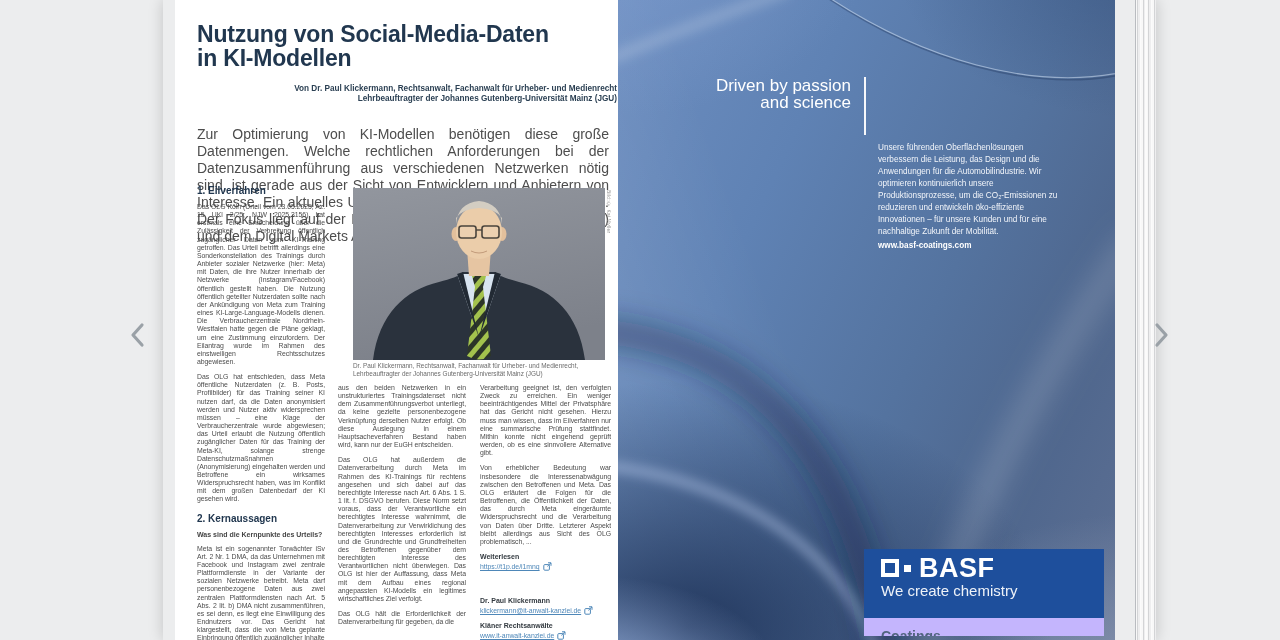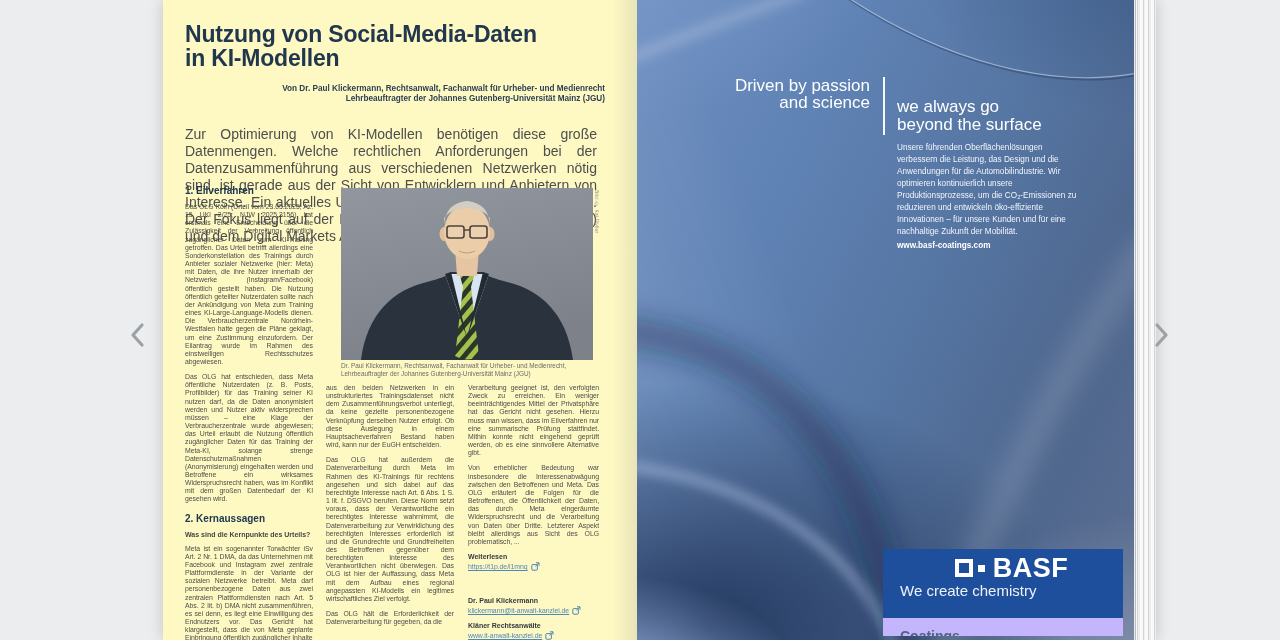--- a/index.html
+++ b/index.html
@@ -10,24 +10,24 @@
 
   
   .nav { position:absolute; background:none; border:none; padding:0; cursor:pointer; }
   .nav.prev { left:129px; top:322px; }
   .nav.next { left:1152px; top:322px; }
 
   
   .spread { position:absolute; left:163px; top:0; width:993px; height:640px;
             box-shadow:0 0 14px rgba(0,0,0,0.18); }
   .page { position:absolute; top:0; height:640px; overflow:hidden; }
-  .page.left { left:0; width:475px; background:#fef9c3; }
+  .page.left { left:12px; width:475px; background:#ffffff; }
   .page.left::after { content:""; position:absolute; top:0; right:0; width:26px; height:100%;
             background:linear-gradient(to right, rgba(90,95,105,0) 0%, rgba(90,95,105,0.14) 100%); }
-  .page.right { left:474px; width:497px; }
+  .page.right { left:455px; width:497px; }
   .stack-edge { position:absolute; left:972px; top:0; width:21px; height:640px;
             background:repeating-linear-gradient(90deg,#f8f8f8 0 1.5px,#d3d4d6 1.5px 2.5px,#eeeeef 2.5px 4px,#fbfbfb 4px 5.5px);
             border-left:1px solid #b9bcc0; }
 
   
   .title { position:absolute; left:22px; top:23px; width:420px;
            font-size:23px; line-height:23.5px; font-weight:bold; color:#21374f; letter-spacing:-0.2px; }
   .byline { position:absolute; left:22px; top:84px; width:420px;
            font-size:8.2px; line-height:9.8px; font-weight:bold; color:#2c4154;text-align:right; }
   .intro { position:absolute; left:22px; top:126px; width:412px;
@@ -75,21 +75,21 @@
   .hl-divider { position:absolute; left:246px; top:77px; width:1.5px; height:58px; background:rgba(255,255,255,0.95); }
   .hl-right { position:absolute; left:260px; top:98px;
               font-size:17px; line-height:17.5px; color:#ffffff; }
   .ad-body  { position:absolute; left:260px; top:142px; width:180px;
               font-size:8.2px; line-height:12px; color:#f2f5fa; }
   .ad-url   { position:absolute; left:260px; top:241px;
               font-size:8.2px; font-weight:bold; color:#ffffff; cursor:pointer; }
 
   .basf-box { position:absolute; left:246px; top:549px; width:240px; height:69px;
               background:#1e4f9c; padding:10px 0 0 17px; }
-  .basf-row { display:flex; align-items:center;justify-content:center; }
+  .basf-row { display:flex; align-items:center; }
   .sq-outline { width:18px; height:18px; border:4px solid #ffffff; display:inline-block; }
   .sq-small  { width:7px; height:7px; background:#ffffff; display:inline-block; margin-left:5px; }
   .basf-word { font-size:27px; font-weight:bold; color:#ffffff; letter-spacing:0.5px; line-height:18px; margin-left:8px; }
   .basf-tag  { margin-top:5px; font-size:15px; color:#eef2f8; }
 
   .coatings { position:absolute; left:246px; top:618px; width:240px; height:18px;
               background:#c4b5fd; padding:9px 0 0 17px; overflow:hidden; }
   .coatings span { font-size:14px; font-weight:600; color:#51647f; }
 </style>
 </head>
@@ -228,24 +228,20 @@
         </svg>
       </div>
 
       <div class="hl-left">
         <span>Driven by passion</span><br>
         <span>and science</span>
       </div>
 
       <div class="hl-divider"></div>
 
-      <div class="hl-right">
-        <span>we always go</span><br>
-        <span>beyond the surface</span>
-      </div>
 
       <p class="ad-body">Unsere führenden Oberflächenlösungen verbessern die Leistung, das Design und die Anwendungen für die Automobilindustrie. Wir optimieren kontinuierlich unsere Produktionsprozesse, um die CO₂-Emissionen zu reduzieren und entwickeln öko-effiziente Innovationen – für unsere Kunden und für eine nachhaltige Zukunft der Mobilität.</p>
 
       <div class="ad-url">www.basf-coatings.com</div>
 
       <div class="basf-box">
         <div class="basf-row">
           <span class="sq-outline"></span>
           <span class="sq-small"></span>
           <span class="basf-word">BASF</span>

